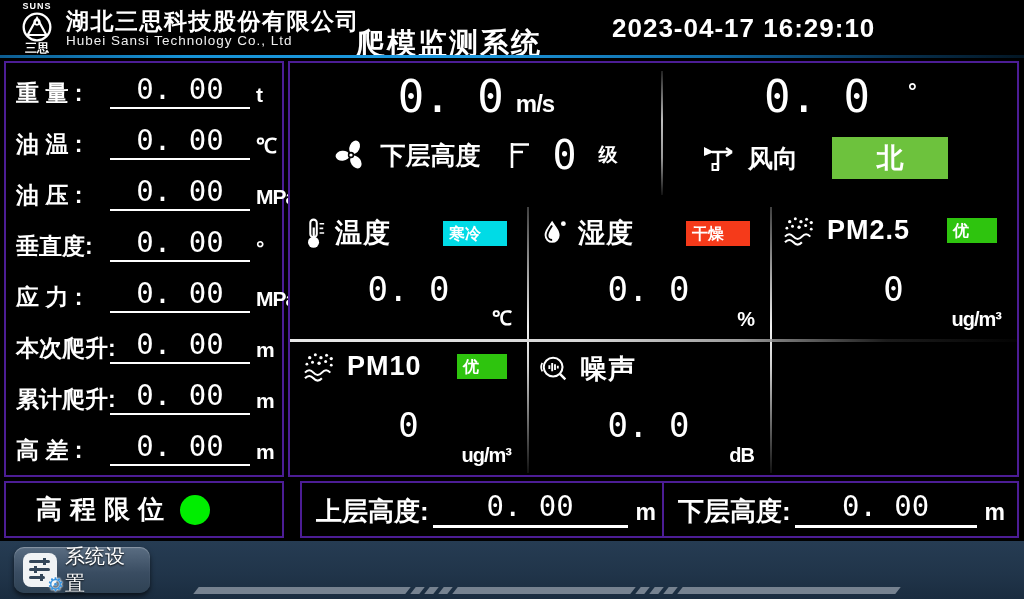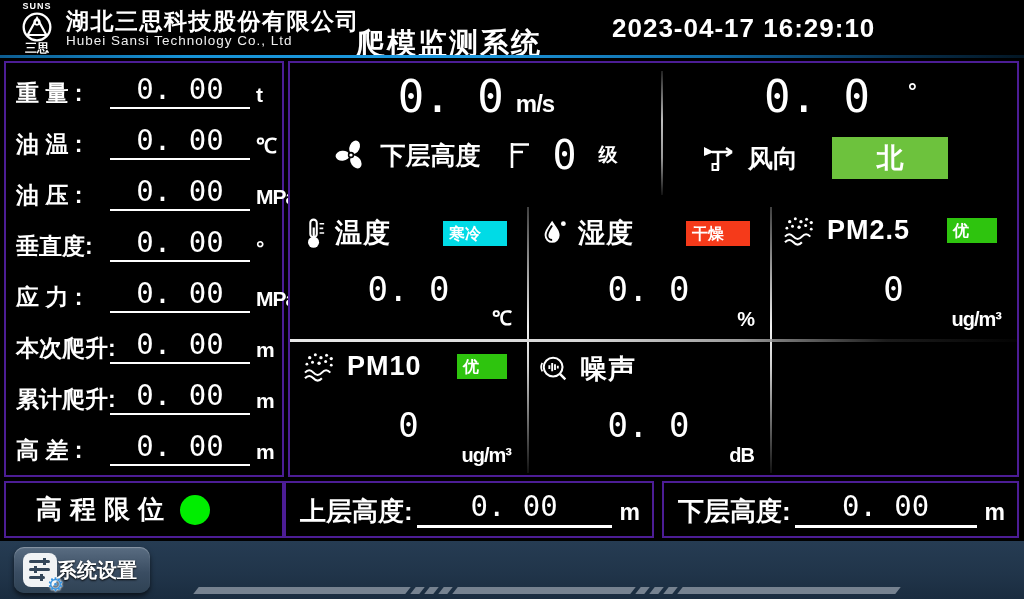--- a/index.html
+++ b/index.html
@@ -62,42 +62,42 @@
   .cell-value { position:absolute; left:0; top:66px; width:100%; text-align:center;
     font-family:"DejaVu Sans Mono", monospace; font-size:34px; }
   .cell-unit { position:absolute; right:16px; bottom:8px; font-size:20px; font-weight:bold; letter-spacing:-1px; }
   .gdiv-v { position:absolute; width:2px; top:144px; height:266px;
     background:linear-gradient(180deg,rgba(255,255,255,.25),#f2f2f2 45%,#cfcfcf 60%,rgba(160,160,160,.1)); }
   .gdiv-v1 { left:237px; } .gdiv-v2 { left:480px; }
   .gdiv-h { position:absolute; left:0; top:276px; width:727px; height:3px;
     background:linear-gradient(90deg,#e8e8e8,#d6d6d6 40%,#9a9a9a 62%,rgba(110,110,110,.25) 82%,rgba(60,60,60,.05)); }
   
   .height-box { height:57px; display:flex; align-items:flex-end; padding:0 12px 8px 14px; }
-  .hb-upper { left:284px; top:481px; width:370px; }
+  .hb-upper { left:300px; top:481px; width:370px; }
   .hb-lower { left:662px; top:481px; width:357px; }
   .hb-label { font-size:26px; font-weight:bold; line-height:1; padding-bottom:4px; }
   .hb-value { flex:1; text-align:center; font-family:"DejaVu Sans Mono", monospace; font-size:29px;
     line-height:1; border-bottom:3px solid #fff; padding-bottom:4px; margin:0 4px; }
   .hb-unit { font-size:23px; font-weight:bold; line-height:1; padding-bottom:4px; margin-left:4px; }
   
   .bottom-bar { position:absolute; left:0; top:541px; width:1024px; height:58px;
     background:linear-gradient(180deg,#263c53 0%,#203449 60%,#1a2c3f 100%); }
   .settings-btn { position:absolute; left:14px; top:6px; width:136px; height:46px;
     border-radius:10px; background:linear-gradient(180deg,#5a6d82,#3a4d62 55%,#2f4254);
     box-shadow:0 3px 5px rgba(0,0,0,.6), inset 0 1px 1px rgba(255,255,255,.3);
     display:flex; align-items:center; padding:0 9px; cursor:pointer; }
   .settings-icon { position:relative; width:34px; height:34px; background:#f1f3f5; border-radius:8px; flex:0 0 auto; }
   .si-line { position:absolute; left:6px; height:3px; background:#33465a; border-radius:2px; }
   .si-line::after { content:""; position:absolute; top:-2px; width:3px; height:7px; background:#33465a; }
   .si-l1 { top:7px;  width:21px; } .si-l1::after { right:4px; }
   .si-l2 { top:15px; width:21px; } .si-l2::after { left:5px; }
   .si-l3 { top:23px; width:16px; } .si-l3::after { right:2px; }
   .si-gear { position:absolute; right:-7px; bottom:-8px; font-size:19px; color:#3b95e0;
     text-shadow:0 0 2px #fff, 0 0 2px #fff; font-family:"DejaVu Sans", sans-serif; }
-  .settings-label { font-size:20px; font-weight:bold; text-shadow:0 1px 2px #000; }
+  .settings-label { font-size:20px; font-weight:normal; margin-left:8px; text-shadow:0 1px 2px #000; }
   .deco-stripes { position:absolute; left:196px; bottom:5px; height:7px; display:flex; gap:5px; }
   .deco-stripes div { background:#8d97a4; opacity:.8; transform:skewX(-38deg); }
   .ds-a { width:212px; } .ds-b { width:9px; } .ds-c { width:178px; } .ds-d { width:218px; }
   svg { display:block; }
 </style>
 </head>
 <body>
 
 <div class="screen">
 

